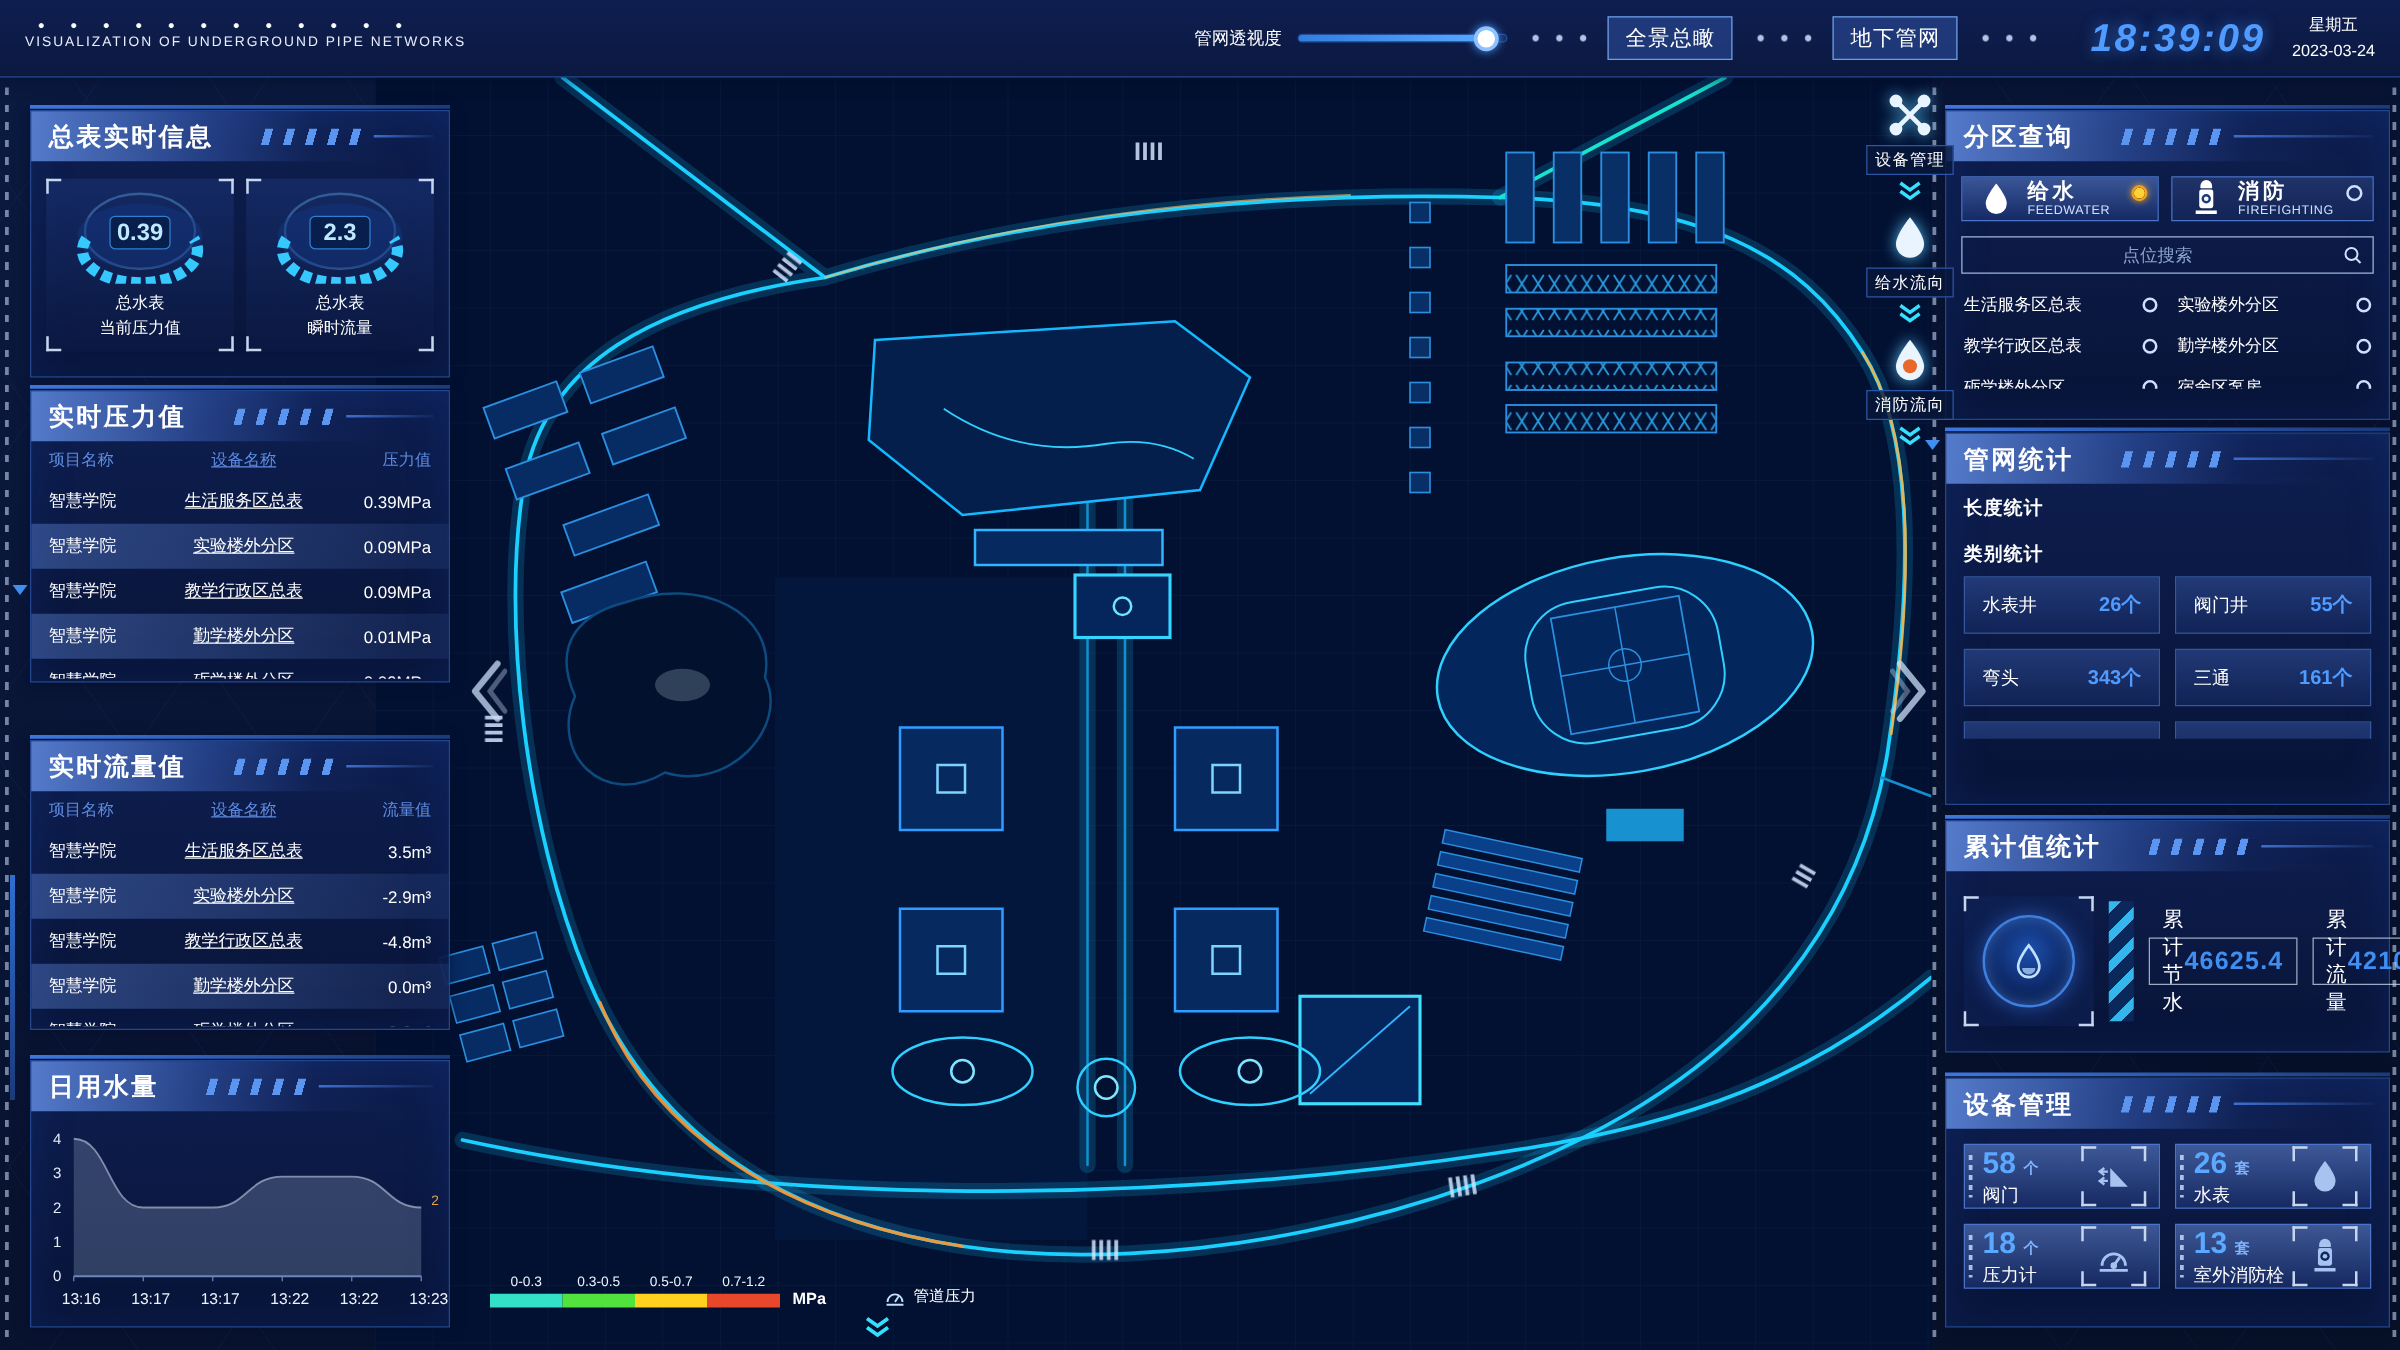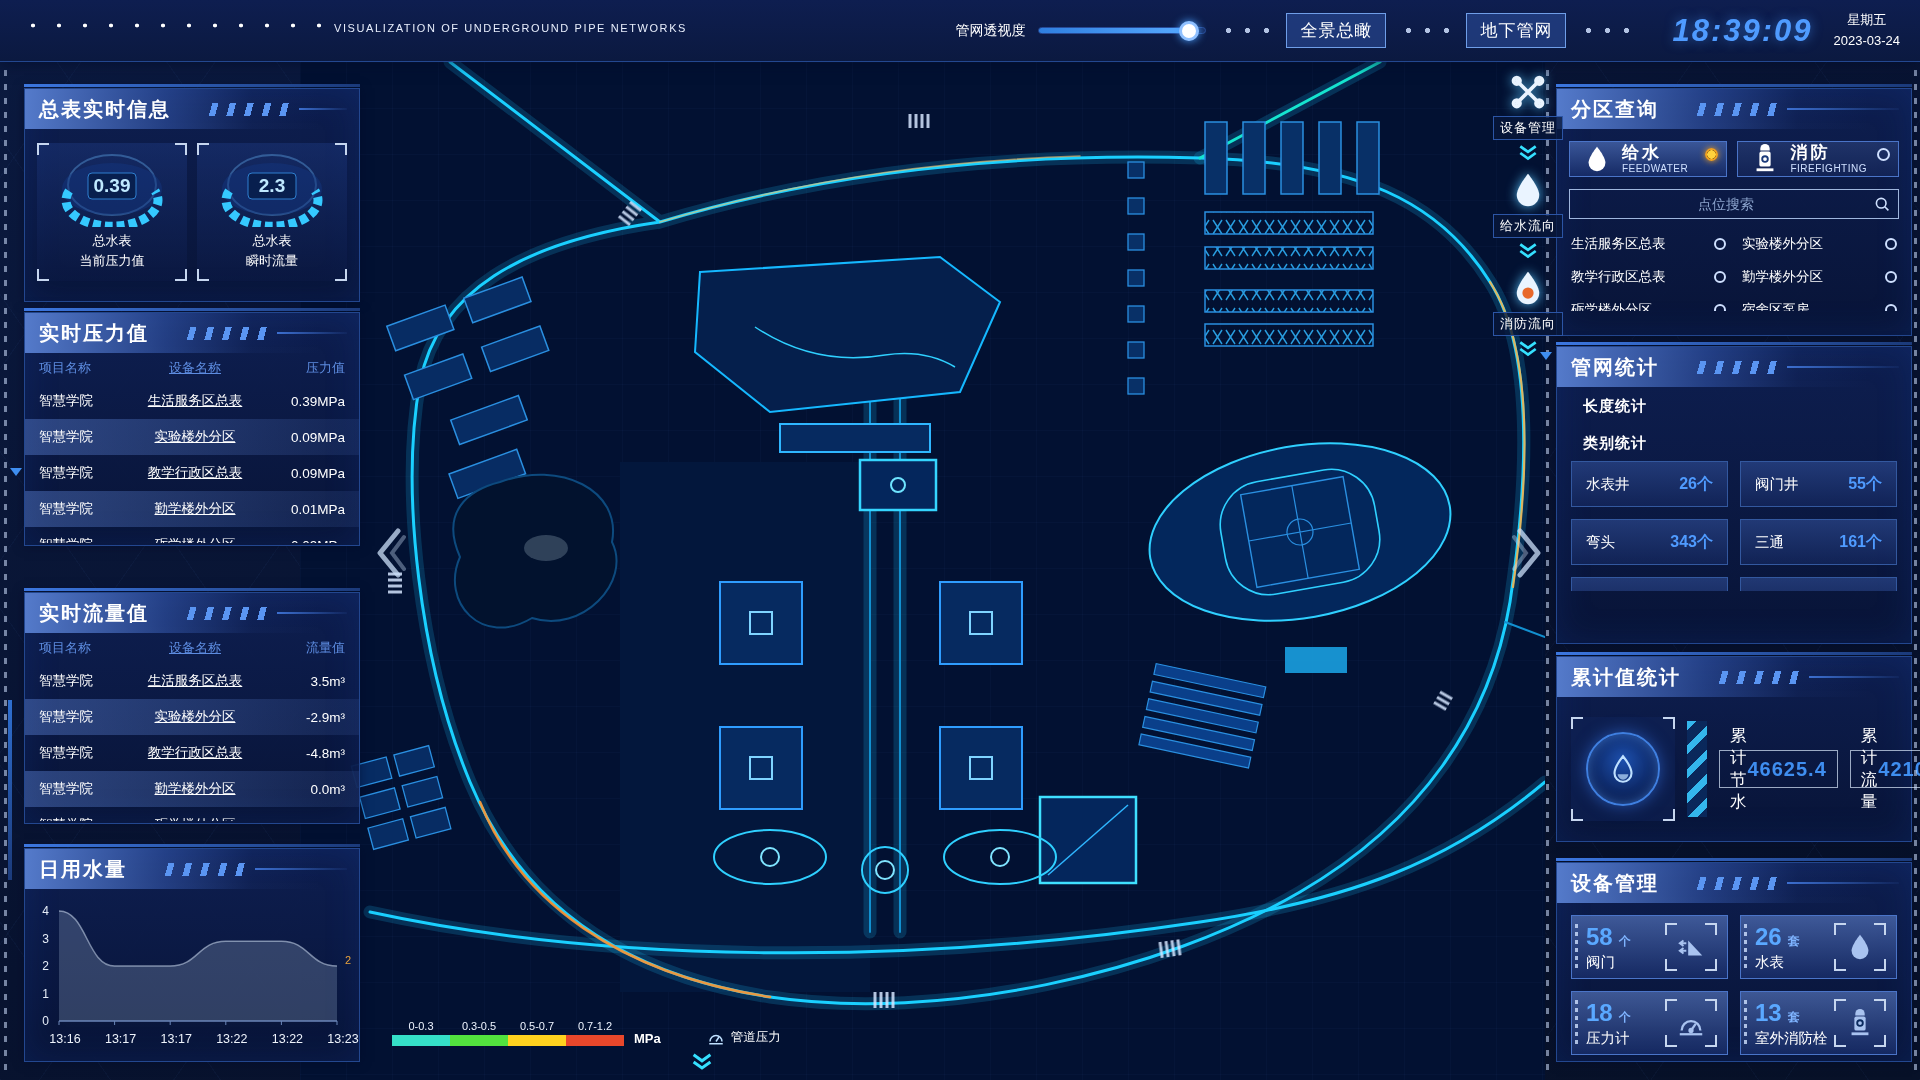--- a/index.html
+++ b/index.html
@@ -7,21 +7,21 @@
   .stage{position:relative;width:1920px;height:1080px;overflow:hidden;
     background:
       repeating-linear-gradient(55deg,rgba(70,120,200,.05) 0 1px,transparent 1px 90px),
       repeating-linear-gradient(-55deg,rgba(70,120,200,.05) 0 1px,transparent 1px 110px),
       linear-gradient(160deg,#0b1a40 0%,#081330 55%,#071128 100%);}
   
   .hdr{position:absolute;left:0;top:0;right:0;height:62px;z-index:40;display:flex;align-items:center;padding:0 20px;
     background:linear-gradient(180deg,#0e1e50 0%,#0b1940 100%);border-bottom:1px solid #23478f;box-shadow:0 2px 14px rgba(0,10,40,.6);}
   .brand{display:flex;align-items:flex-end;gap:16px;}
   .brand h1{margin:0;font-size:27px;color:#fff;font-weight:bold;font-style:italic;letter-spacing:2px;text-shadow:0 0 10px rgba(90,160,255,.65);}
-  .brand .sub{display:flex;gap:4px;padding-bottom:5px;}
+  .brand .sub{display:flex;flex-direction:column;gap:4px;padding-bottom:5px;}
   .dotrow{height:7px;width:310px;background-image:radial-gradient(circle,#ffffff 1.7px,transparent 2.2px);background-size:26px 7px;background-repeat:repeat-x;}
   .sub small{color:#e8eefc;font-size:11px;letter-spacing:1.6px;}
   .hright{margin-left:auto;display:flex;align-items:center;gap:13px;}
   .hlabel{color:#fff;font-size:14px;}
   .track{width:168px;height:7px;background:#14295f;border:1px solid #274a96;border-radius:4px;position:relative;cursor:pointer;}
   .fill{width:90%;height:100%;background:linear-gradient(90deg,#2f7fe0,#57aaff);border-radius:4px;}
   .thumb{position:absolute;left:90%;top:50%;transform:translate(-50%,-50%);width:20px;height:20px;background:#fff;border:3px solid #8fc0ff;border-radius:50%;box-shadow:0 0 8px #4aa0ff;}
   .dots3{width:54px;height:7px;background-image:radial-gradient(circle,#cfe0ff 2.3px,transparent 2.9px);background-size:19px 7px;background-repeat:repeat-x;opacity:.85;}
   .hbtn{background:rgba(46,80,160,.55);border:1px solid #6f9ee8;color:#fff;font-size:17px;padding:5px 13px;letter-spacing:1px;cursor:pointer;}
   .clock{color:#4f9bff;font-size:31px;font-weight:bold;font-style:italic;letter-spacing:2px;text-shadow:0 0 12px rgba(70,150,255,.55);margin:0 8px 0 26px;}
@@ -68,42 +68,42 @@
   .tg-labels i{color:#cfe0ff;font-size:10px;font-style:normal;letter-spacing:.5px;}
   .tg-radio{margin-left:auto;align-self:flex-start;margin-top:6px;width:13px;height:13px;border:2px solid #cfe0ff;border-radius:50%;}
   .tg-radio.sel{border-color:#f0a020;background:radial-gradient(circle,#ffd23c 0 4px,#5a4410 4.5px);box-shadow:0 0 6px #f0a020;}
   .search{display:flex;align-items:center;margin:2px 12px 8px;border:1px solid #9fb6dd;height:30px;padding:0 8px;}
   .search input{flex:1;background:transparent;border:none;outline:none;color:#dfe8f8;font-size:14px;text-align:center;}
   .search input::placeholder{color:#8ba3cc;}
   .search svg{width:16px;height:16px;color:#cfe0ff;}
   .zgrid{display:grid;grid-template-columns:1fr 1fr;column-gap:16px;padding:0 14px;overflow:hidden;height:84px;}
   .zitem{display:flex;align-items:center;justify-content:space-between;height:33px;color:#fff;font-size:13.5px;cursor:pointer;}
   .zradio{width:12px;height:12px;border:2px solid #cfe0ff;border-radius:50%;flex:none;}
-  .sub-label{color:#fff;font-size:15px;font-weight:bold;padding:10px 26px 8px;letter-spacing:1px;}
+  .sub-label{color:#fff;font-size:15px;font-weight:bold;padding:10px 14px 8px;letter-spacing:1px;}
   .sgrid{display:grid;grid-template-columns:1fr 1fr;gap:12px;padding:0 14px;}
   .sbox{display:flex;align-items:center;justify-content:space-between;height:46px;padding:0 14px;
     background:linear-gradient(180deg,rgba(52,84,160,.55),rgba(22,42,100,.6));border:1px solid #33589f;}
   .sbox .sl{color:#fff;font-size:14.5px;}
   .sbox .sv{color:#4f9bff;font-size:16px;font-weight:bold;}
   .sgrid.cut{margin-top:12px;height:14px;overflow:hidden;}
   
   .totwrap{display:flex;align-items:center;gap:12px;padding:20px 14px 0;}
   .toticon{position:relative;width:104px;height:104px;flex:none;display:flex;align-items:center;justify-content:center;
     background:rgba(16,36,90,.5);}
   .totcircle{width:74px;height:74px;border-radius:50%;border:2px solid #3f7fe0;display:flex;align-items:center;justify-content:center;
     background:radial-gradient(circle at 50% 38%,#1c4fae,#0a1f54 70%);box-shadow:0 0 16px rgba(60,130,255,.5),inset 0 0 12px rgba(90,160,255,.5);}
   .totcircle svg{width:34px;height:34px;color:#bfe0ff;}
   .stripes{width:20px;height:96px;flex:none;background:repeating-linear-gradient(135deg,#39c8ff 0 7px,#0a2a5e 7px 17px);opacity:.9;}
   .vrows{flex:1;display:flex;flex-direction:row;gap:12px;}
   .vrow{display:flex;align-items:center;justify-content:space-between;border:1px solid rgba(205,220,240,.75);height:38px;padding:0 10px;}
   .vrow span{color:#fff;font-size:16.5px;letter-spacing:1px;}
   .vrow b{color:#3f8ef0;font-size:20px;letter-spacing:1px;}
   
   .dev-grid{display:grid;grid-template-columns:1fr 1fr;gap:12px;padding:12px 14px 0;}
-  .dcard{position:relative;display:flex;align-items:center;justify-content:space-between;height:64px;padding:0 10px 0 14px;cursor:pointer;
+  .dcard{position:relative;display:flex;align-items:center;justify-content:space-between;height:52px;padding:0 10px 0 14px;cursor:pointer;
     background:linear-gradient(180deg,rgba(104,140,218,.55),rgba(26,48,112,.7));border:1px solid #4a74c8;}
   .dcard::before{content:"";position:absolute;left:3px;top:8px;bottom:8px;width:3px;
     background:repeating-linear-gradient(180deg,#cfe0ff 0 4px,transparent 4px 8px);opacity:.8;}
   .dnum{color:#5aa8ff;font-size:24px;font-weight:bold;}
   .dnum i{font-size:12px;font-style:normal;margin-left:6px;color:#7fb4ff;}
   .dlabel{color:#fff;font-size:14.5px;margin-top:2px;}
   .dicon{position:relative;width:52px;height:48px;display:flex;align-items:center;justify-content:center;color:#a9c3f0;}
   .dicon svg{width:30px;height:30px;}
   
   #map{position:absolute;left:300px;top:62px;width:1245px;height:1018px;z-index:5;background:#021132;cursor:grab;}

